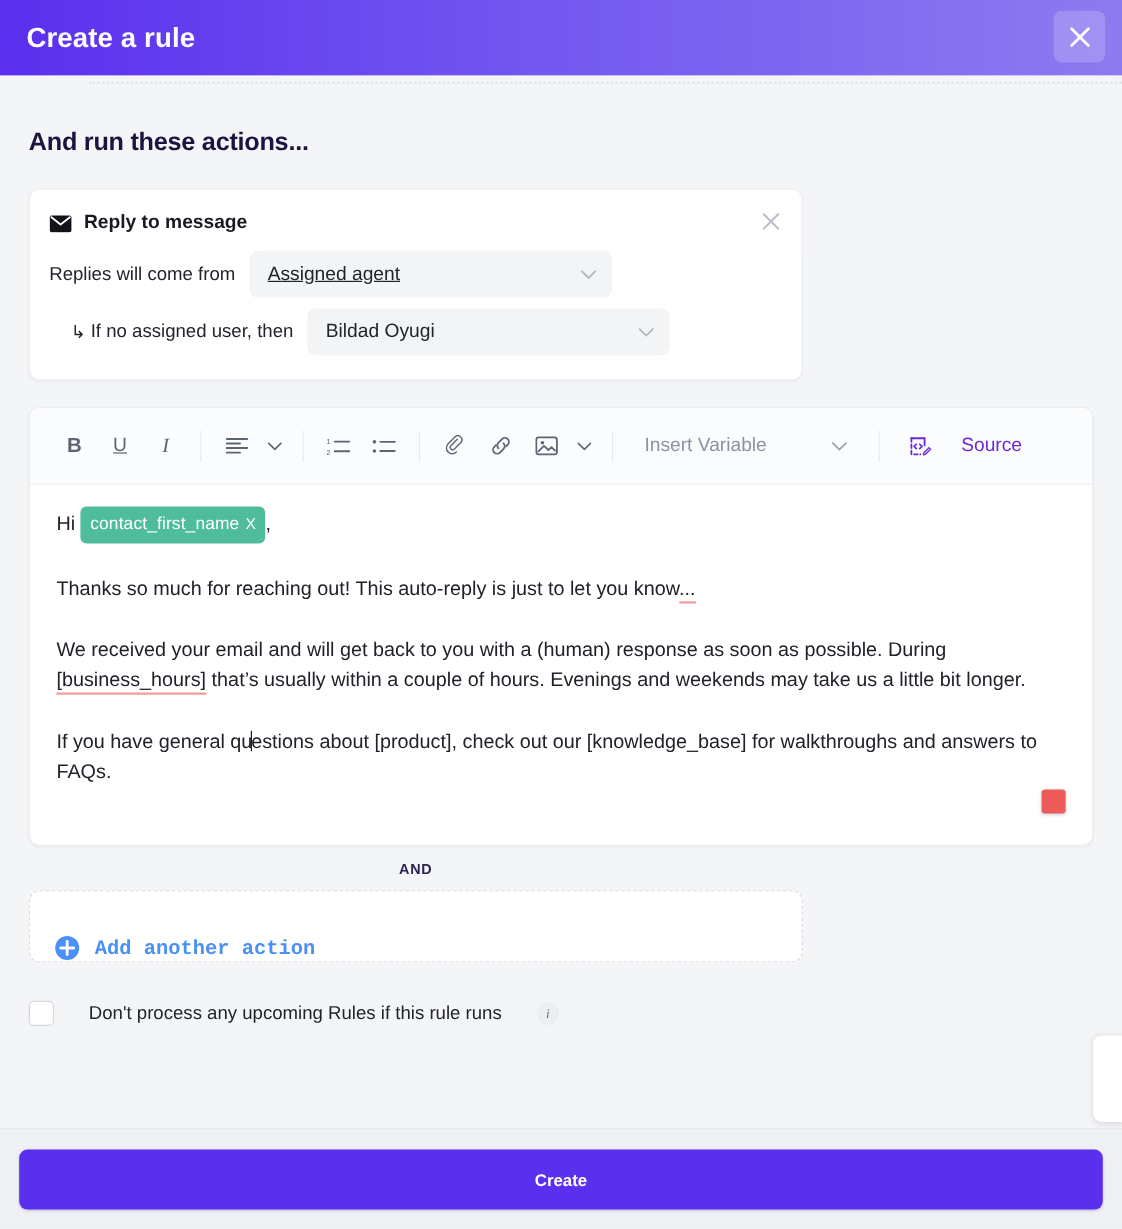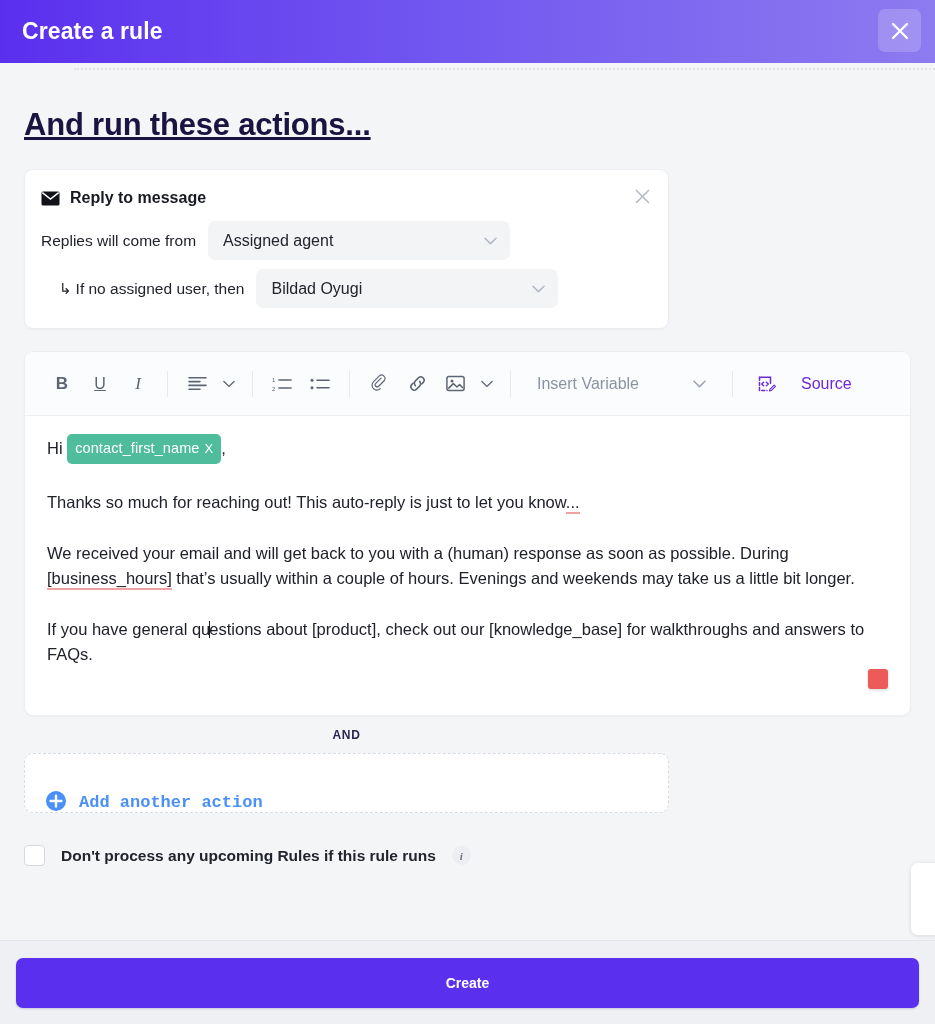--- a/index.html
+++ b/index.html
@@ -56,25 +56,24 @@
   }
   .dotted-top {
     position: absolute;
     left: 74px; right: 0; top: 5px;
     height: 1px;
     border-top: 2px dotted #e2e4e8;
   }
   .section-title {
     margin: 0;
     padding: 44px 0 0 24px;
-    font-size: 31px;
+    font-size: 21px;
     font-weight: bold;
     color: #1b1340;
     letter-spacing: -.2px;
-    text-decoration: underline;
   }
 
   
   .action-card {
     position: relative;
     margin: 26px 0 0 24px;
     width: 645px;
     background: #ffffff;
     border: 1px solid #eceef1;
     border-radius: 9px;
@@ -122,21 +121,21 @@
     border-radius: 7px;
     height: 39px;
     display: flex;
     align-items: center;
     justify-content: space-between;
     padding: 0 13px 0 15px;
     cursor: pointer;
     font-size: 16px;
     color: #22242c;
   }
-  .select-box.w1 { width: 302px; }
+  .select-box.w1 { width: 302px; text-decoration: underline; }
   .select-box.w2 { width: 302px; }
   .chev { color: #b2b7c2; flex: 0 0 auto; margin-left: 10px; }
 
   
   .editor {
     margin: 22px 0 0 24px;
     width: 887px;
     background: #ffffff;
     border: 1px solid #eceef1;
     border-radius: 9px;
@@ -264,22 +263,21 @@
     font-size: 17px;
     font-weight: bold;
   }
   .plus-icon { flex: 0 0 auto; display: block; }
 
   
   .check-row {
     margin: 32px 0 0 24px;
     display: flex;
     align-items: center;
-    gap: 16px;
-    font-weight: bold;
+    gap: 29px;
   }
   .checkbox {
     width: 21px; height: 21px;
     border: 1px solid #d4d8df;
     border-radius: 4px;
     background: #ffffff;
     cursor: pointer;
     flex: 0 0 auto;
   }
   .check-text {

